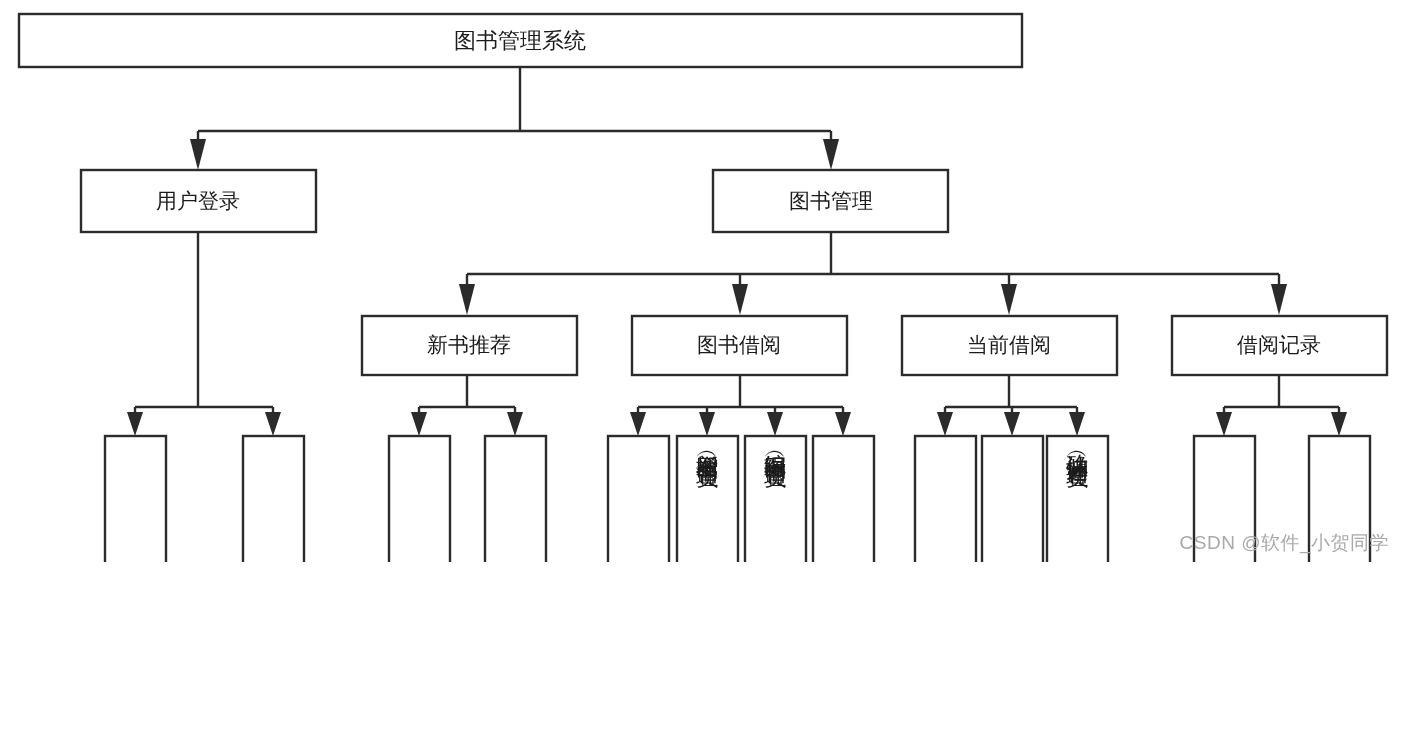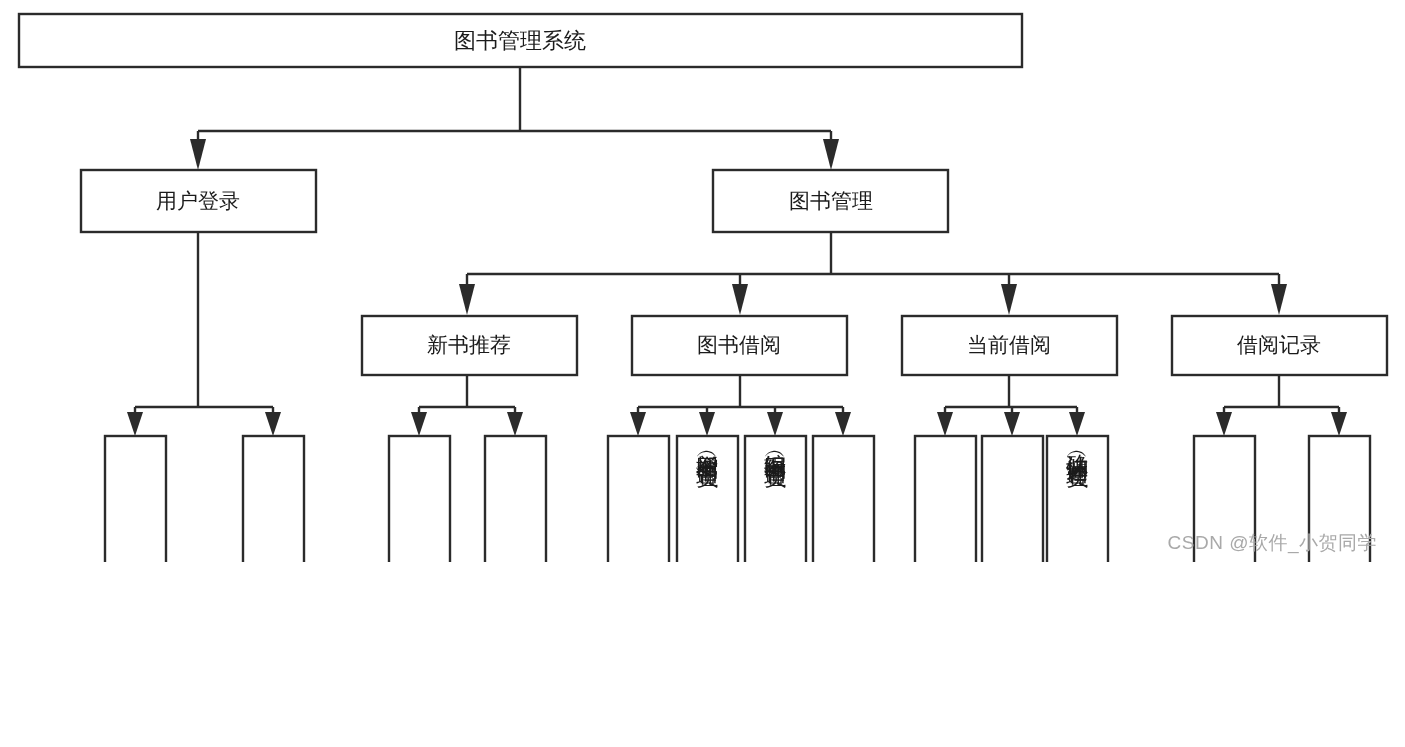--- a/index.html
+++ b/index.html
@@ -61,21 +61,21 @@
     text-orientation: upright;
     font-family: "Liberation Sans", "DejaVu Sans", sans-serif;
     font-size: 22px;
     line-height: 1.25;
     letter-spacing: 2px;
     color: #1b1b1b;
     white-space: nowrap;
   }
   .watermark {
     position: absolute;
-    right: 28px;
+    right: 16px;
     bottom: 6px;
     font-family: "Liberation Sans", "DejaVu Sans", sans-serif;
     font-size: 19px;
     color: #a9a9a9;
     letter-spacing: 0.5px;
     white-space: nowrap;
   }
 </style>
 </head>
 <body>

